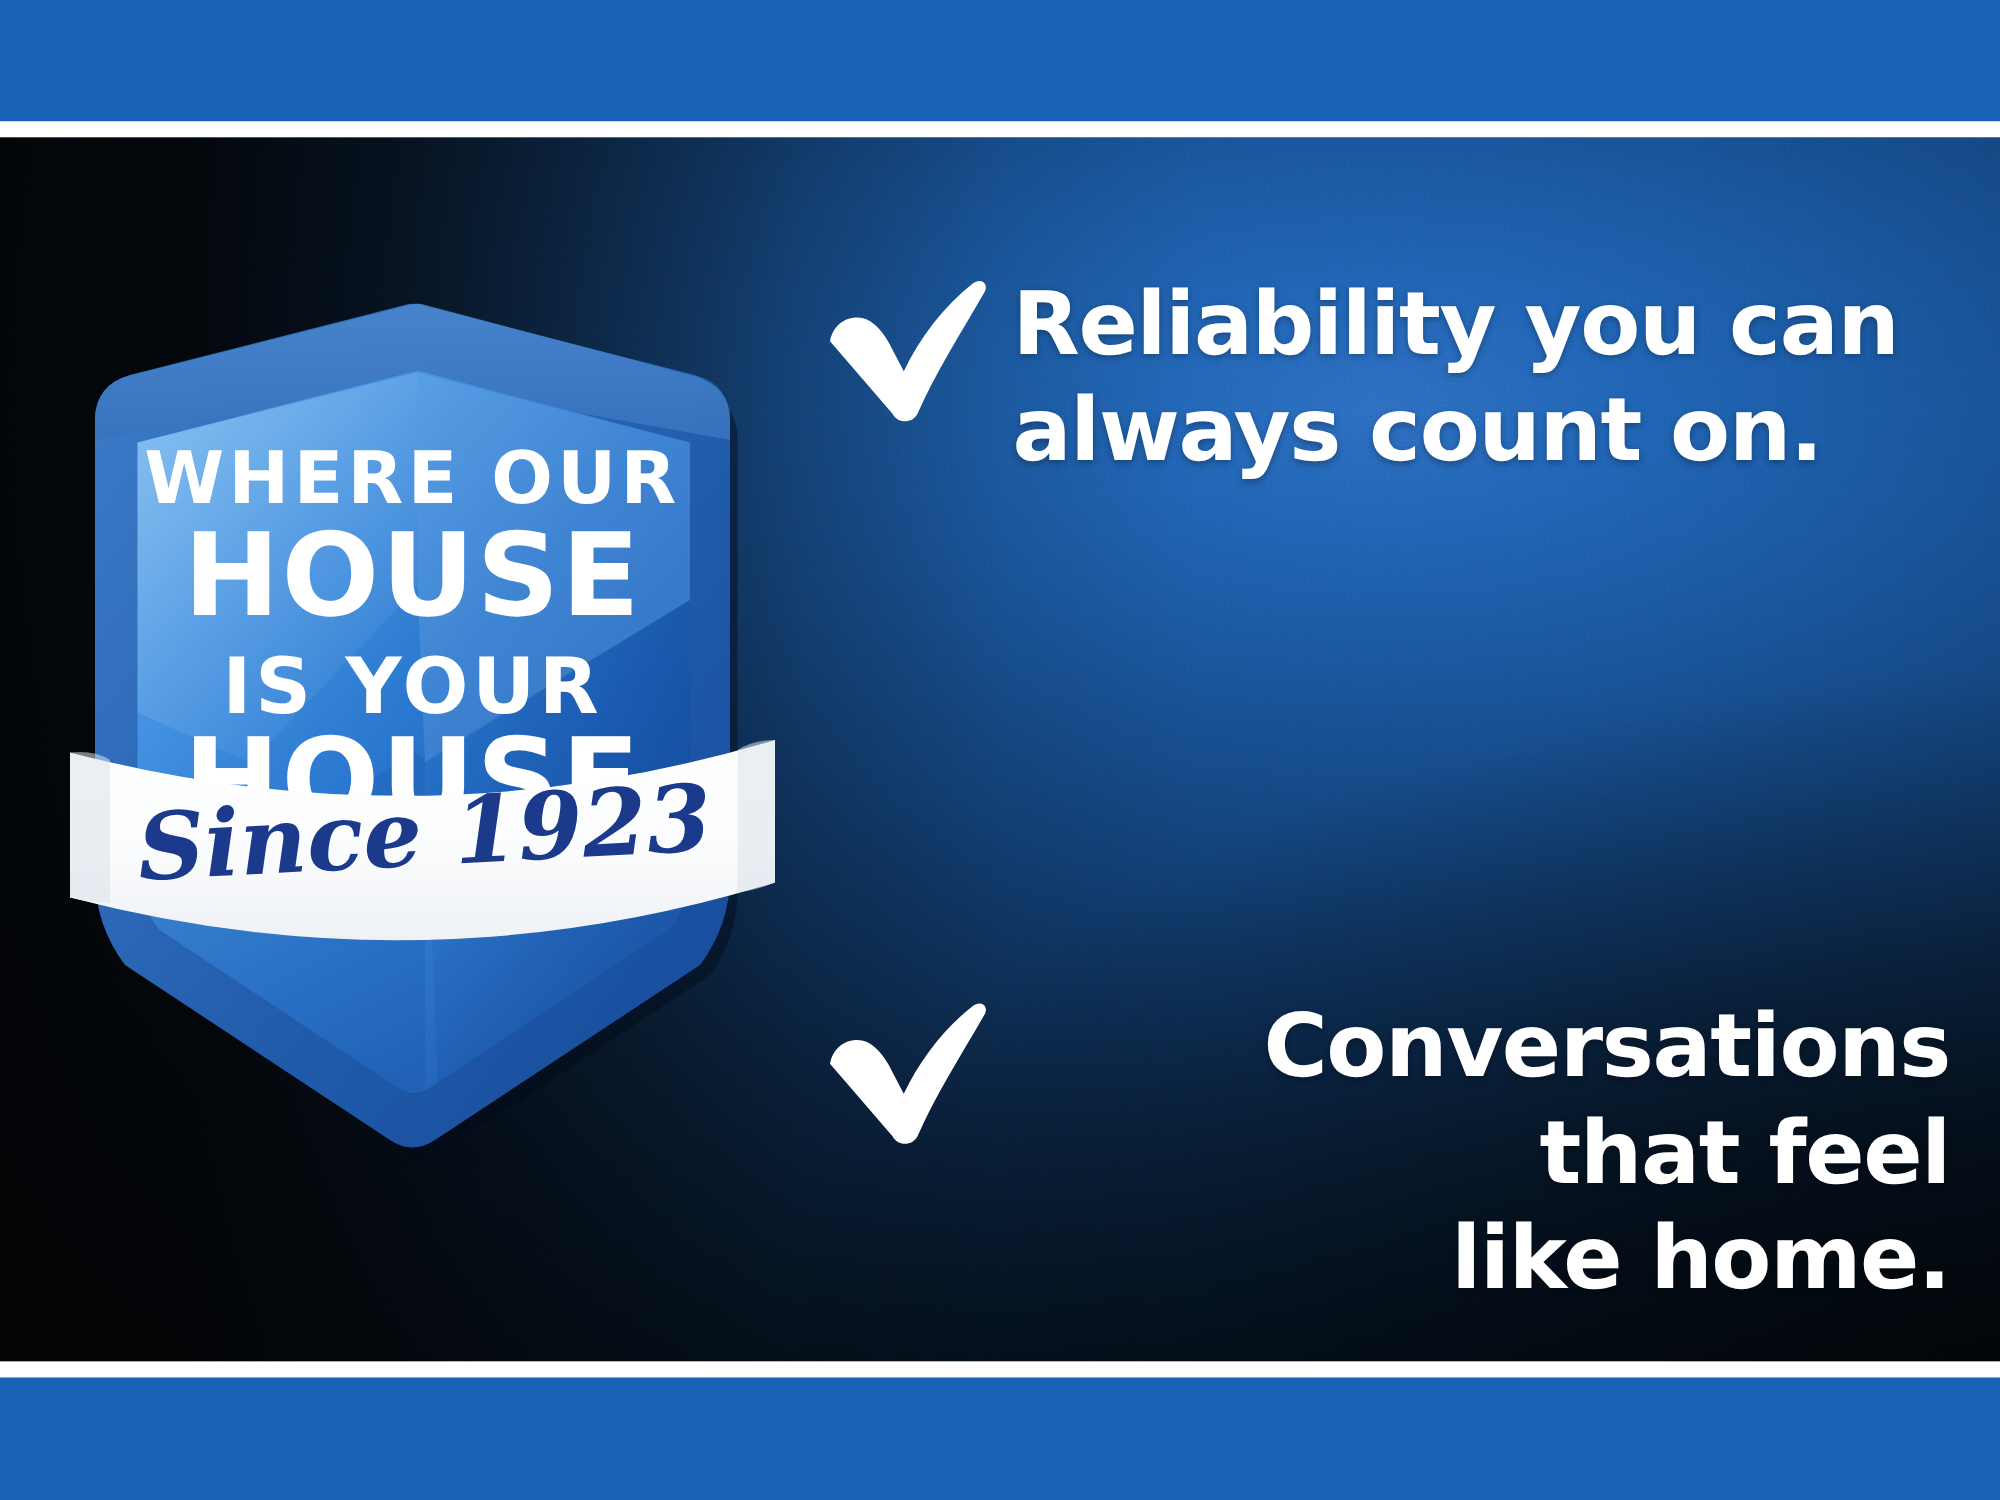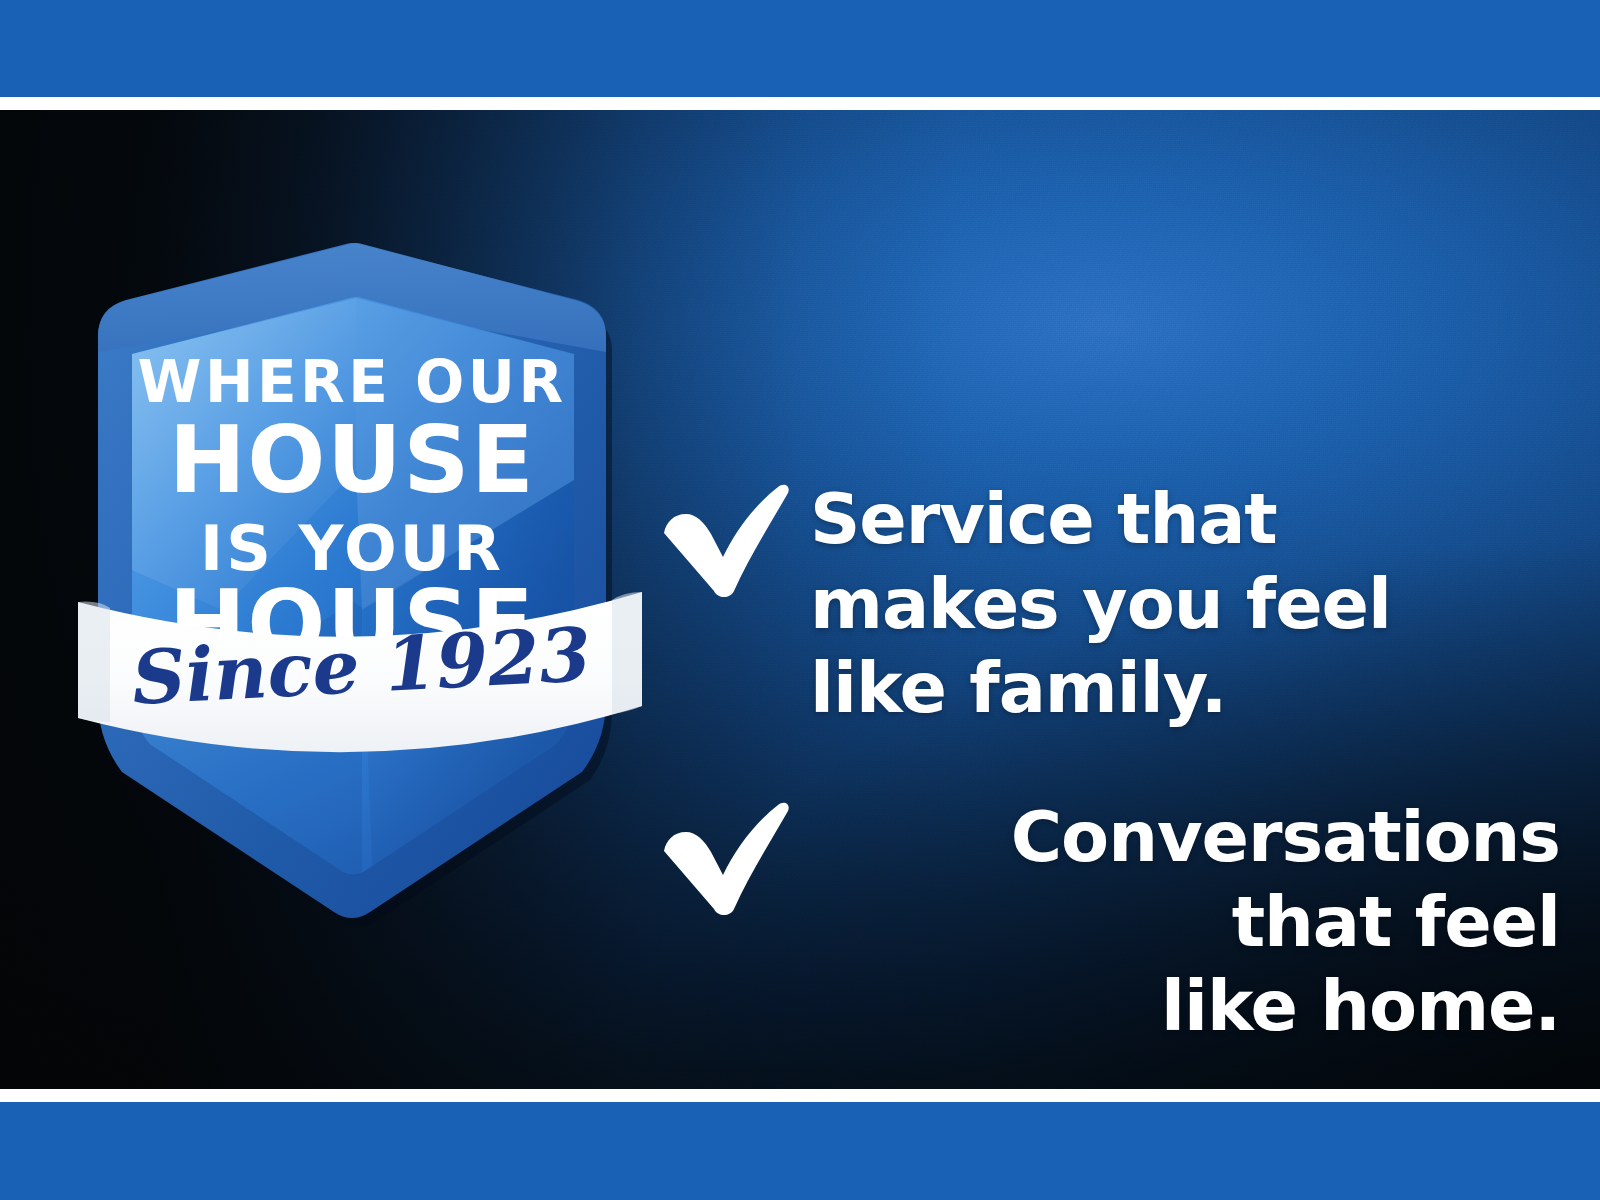--- a/index.html
+++ b/index.html
@@ -92,21 +92,21 @@
       repeating-linear-gradient(90deg,  rgba(255,255,255,0.05)  0px, rgba(255,255,255,0.05)  1px, rgba(0,0,0,0.05)  1px, rgba(0,0,0,0.05)  2px),
       repeating-linear-gradient(37deg,  rgba(255,255,255,0.04)  0px, rgba(255,255,255,0.04)  1px, rgba(0,0,0,0.05)  1px, rgba(0,0,0,0.05)  3px),
       repeating-linear-gradient(117deg, rgba(255,255,255,0.035) 0px, rgba(255,255,255,0.035) 1px, rgba(0,0,0,0.045) 1px, rgba(0,0,0,0.045) 3px);
     mix-blend-mode: overlay;
     pointer-events: none;
   }
 
   
   #logo-badge {
     position: absolute;
-    left: 62px;
+    left: 40px;
     top: 140px;
     width: 600px;
     height: 820px;
   }
   #logo-badge svg { display: block; }
 
   
   #benefits {
     position: absolute;
     left: 660px;
@@ -281,36 +281,35 @@
 
       <path d="M 16 462 Q 36 460 48 468 L 48 582 Q 32 582 16 578 Z" fill="#d9e1ea" opacity="0.55"></path>
       <path d="M 580 452 Q 562 452 550 460 L 550 574 Q 566 572 580 566 Z" fill="#d9e1ea" opacity="0.55"></path>
 
       <text x="300" y="552" fill="#1b3a8c" text-anchor="middle" font-family="'DejaVu Serif','Liberation Serif',serif" font-size="74" font-weight="bold" font-style="italic" transform="rotate(-3 300 536)">Since 1923</text>
     </svg>
   </div>
 
   <div id="benefits">
 
-
-    <div class="benefit" id="benefit-1">
+    <div class="benefit" id="benefit-0">
       <div class="check-wrap">
         <svg width="132" height="118" viewBox="0 0 132 118" xmlns="http://www.w3.org/2000/svg">
           <path d="M4 52 C 6 41, 14 33, 26 33 C 36 33, 44 41, 51 53
                    L 63 76
                    C 76 49, 95 24, 118 6
                    C 124 1, 131 5, 128 12
                    C 109 45, 88 78, 74 110
                    C 70 118, 58 118, 54 110 Z" fill="#ffffff"></path>
         </svg>
       </div>
-      <div class="benefit-text">Service that
-makes you feel
-like family.</div>
+      <div class="benefit-text">Reliability you can
+always count on.</div>
     </div>
+
 
     <div class="benefit" id="benefit-2">
       <div class="check-wrap">
         <svg width="132" height="118" viewBox="0 0 132 118" xmlns="http://www.w3.org/2000/svg">
           <path d="M4 52 C 6 41, 14 33, 26 33 C 36 33, 44 41, 51 53
                    L 63 76
                    C 76 49, 95 24, 118 6
                    C 124 1, 131 5, 128 12
                    C 109 45, 88 78, 74 110
                    C 70 118, 58 118, 54 110 Z" fill="#ffffff"></path>

